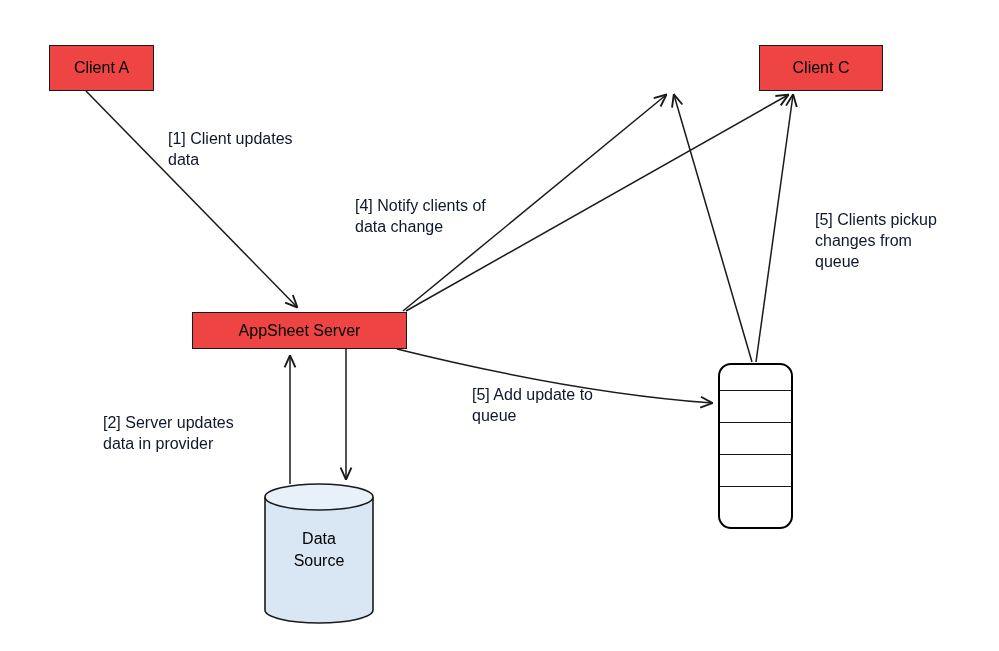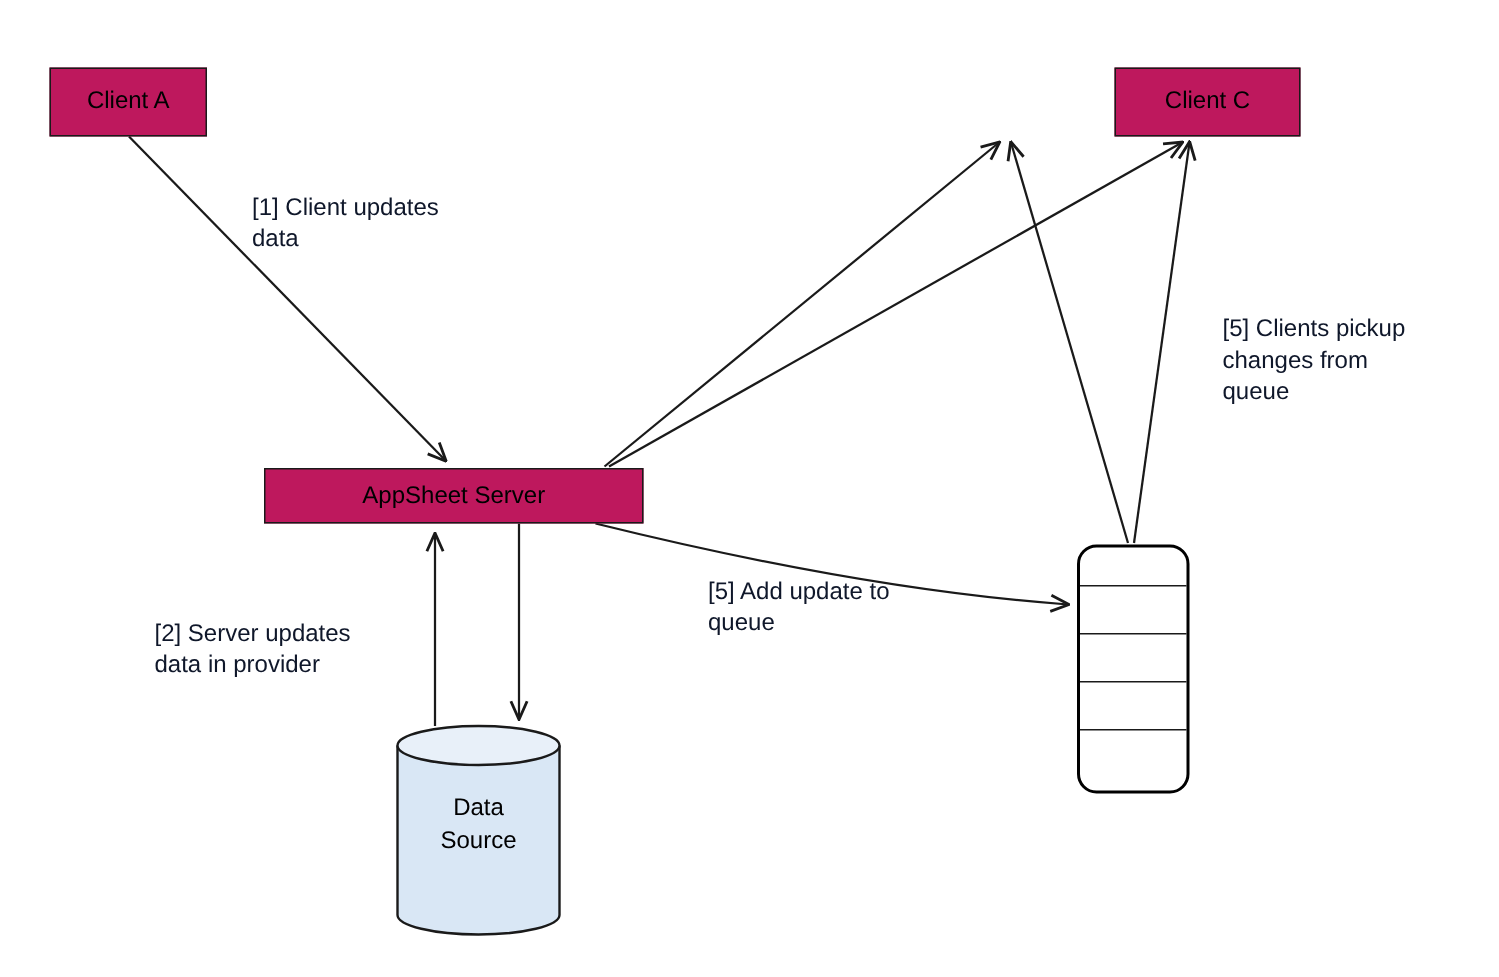--- a/index.html
+++ b/index.html
@@ -15,44 +15,45 @@
     background: #ffffff;
     overflow: hidden;
   }
   #wires {
     position: absolute;
     left: 0; top: 0;
     width: 999px; height: 651px;
   }
   .node {
     position: absolute;
-    background: #be185d;
+    background: #ef4444;
     border: 1.6px solid #1a1a1a;
     box-sizing: border-box;
     display: flex;
     align-items: center;
     justify-content: center;
     font-size: 16px;
     color: #000000;
+    margin-left: 16px;
   }
   .annotation {
     position: absolute;
     font-size: 16px;
     line-height: 1.32;
     color: #0f172a;
     white-space: pre-line;
   }
   .node-label {
     white-space: pre-line;
     text-align: center;
   }
   #client-a { left: 33px;  top: 45px; width: 105px; height: 46px; }
   #client-b { left: 619px; top: 45px; width: 105px; height: 46px; }
   #client-c { left: 743px; top: 45px; width: 124px; height: 46px; }
-  #server   { left: 176px; top: 312px; width: 253px; height: 37px; }
+  #server   { left: 176px; top: 312px; width: 215px; height: 37px; }
 
   #queue {
     position: absolute;
     left: 718px; top: 363px;
     width: 75px; height: 166px;
     background: #ffffff;
     border: 2.6px solid #000000;
     border-radius: 13px;
     box-sizing: border-box;
   }
@@ -128,20 +129,22 @@
   </div>
 
   <div id="cylinder-wrap">
     <div id="cylinder-label">Data
 Source</div>
   </div>
 
   <div class="annotation" style="left:168px; top:128px;">[1] Client updates
 data</div>
 
+  <div class="annotation" style="left:355px; top:195px;">[4] Notify clients of
+data change</div>
 
   <div class="annotation" style="left:787px; top:209px;margin-left:28px;">[5] Clients pickup
 changes from
 queue</div>
 
   <div class="annotation" style="left:472px; top:384px;">[5] Add update to
 queue</div>
 
   <div class="annotation" style="left:103px; top:412px;">[2] Server updates
 data in provider</div>

